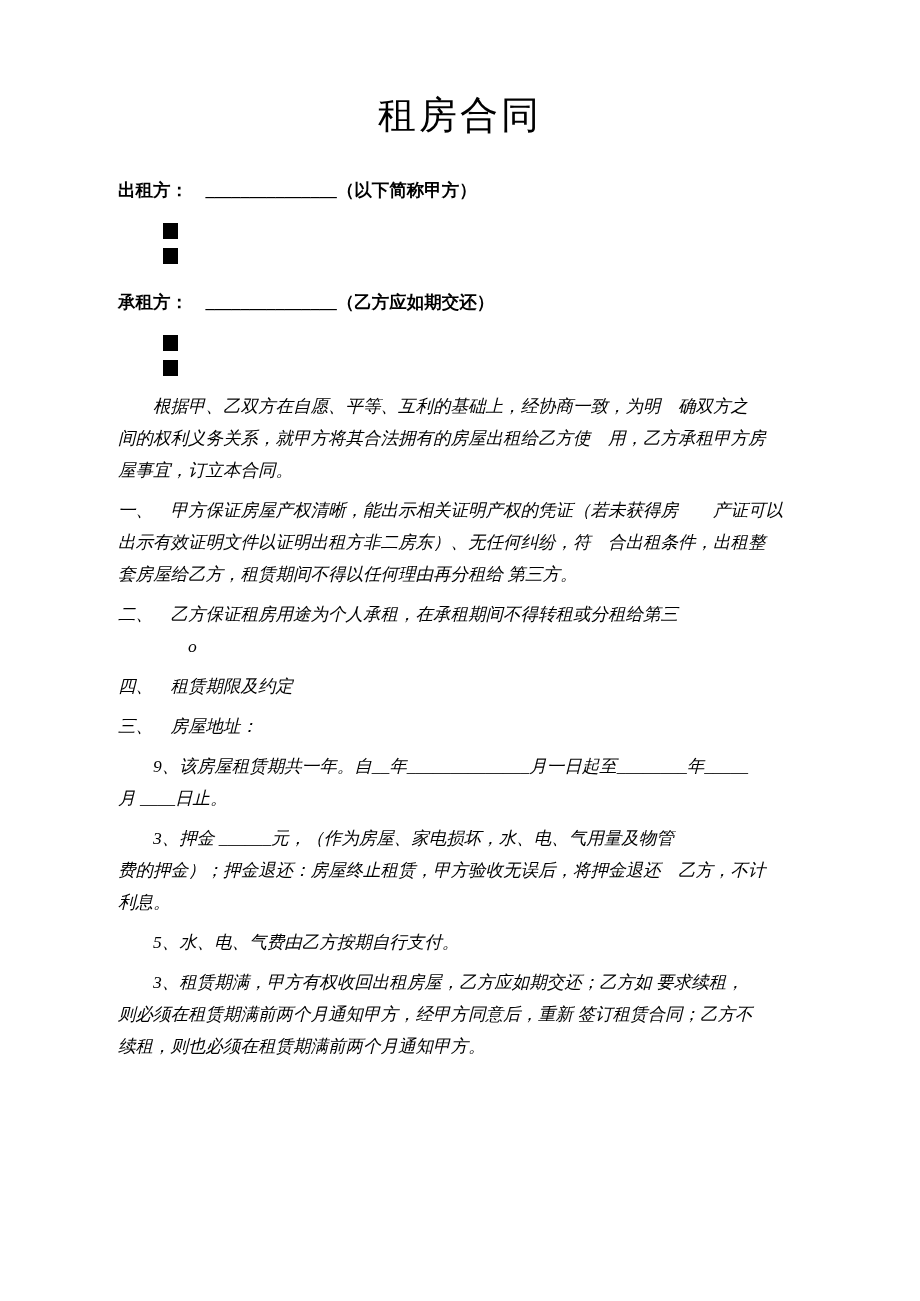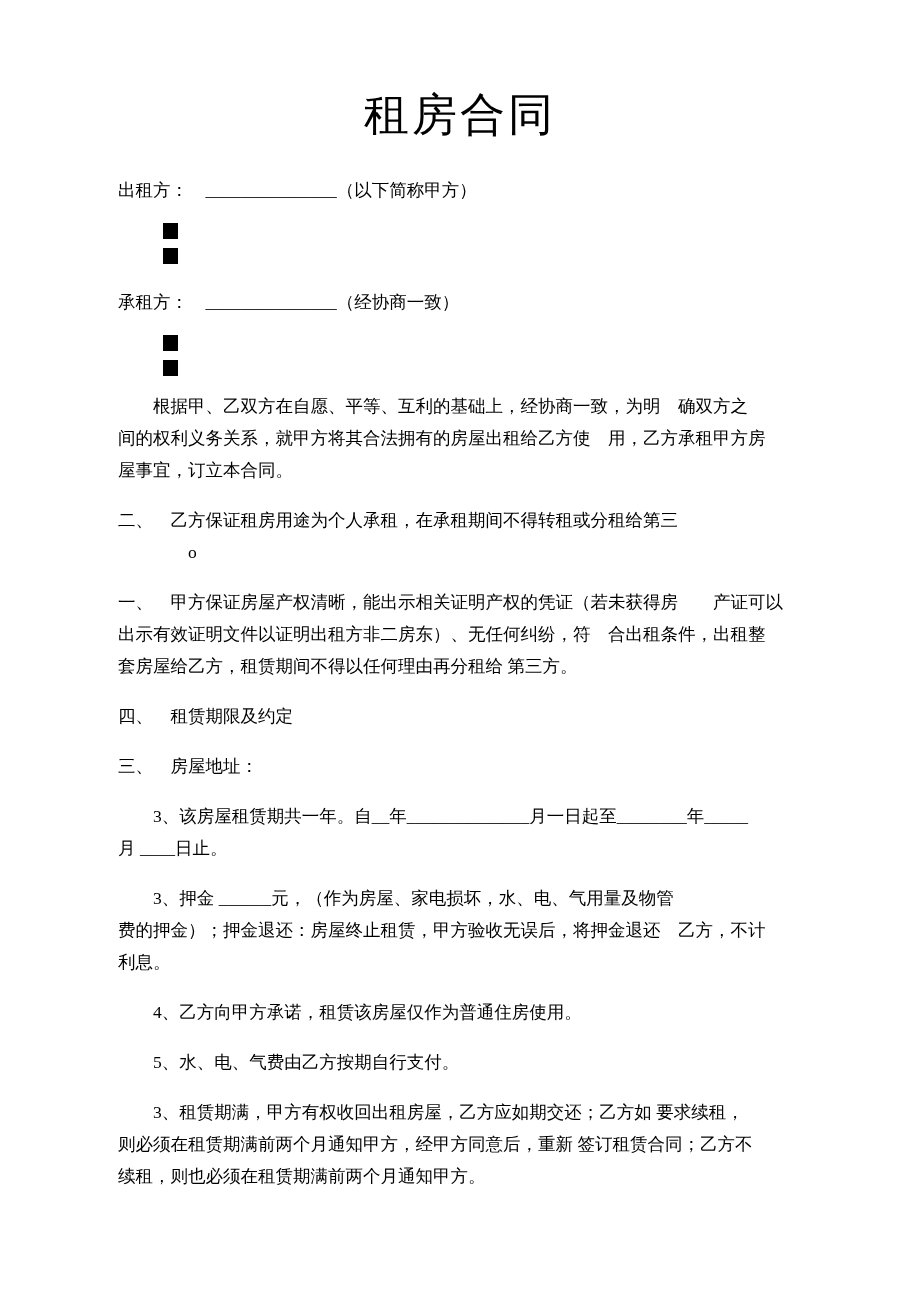--- a/index.html
+++ b/index.html
@@ -16,100 +16,101 @@
     overflow: hidden;
   }
   .page {
     box-sizing: border-box;
     width: 920px;
     height: 1301px;
     padding: 0 118px 0 118px;
   }
   .doc-title {
     margin: 88px 0 0 0;
-    font-size: 45px;
+    font-size: 38px;
     line-height: 54px;
     font-weight: 400;
     text-align: center;
     letter-spacing: 3px;
     white-space: pre-wrap;
   }
   .party-line {
     margin-top: 34px;
     line-height: 28px;
     white-space: pre-wrap;
+    font-weight: bold;
   }
   .party-line.second {
     margin-top: 24px;
   }
   .squares {
     padding-left: 45px;
     margin-top: 19px;
   }
   .square {
     width: 15px;
     height: 16px;
     background: #000000;
     margin-bottom: 9px;
   }
   .square:last-child { margin-bottom: 0; }
   .para {
-    margin: 18px 0;
+    margin: 8px 0;
     line-height: 32px;
     white-space: pre-wrap;
+    font-style: italic;
   }
   .para.indent { text-indent: 2em; }
   .para.intro { margin-top: 14px; }
   .para.gap-top { margin-top: 8px; }
 </style>
 </head>
 <body>
 
 <div class="page">
 
   <h1 class="doc-title">租房合同</h1>
 
   <div class="party-line">出租方：　_______________（以下简称甲方）</div>
 
   <div class="squares">
     <div class="square"></div>
     <div class="square"></div>
   </div>
 
-  <div class="party-line second">承租方：　_______________（经协商一致）</div>
+  <div class="party-line second">承租方：　_______________（乙方应如期交还）</div>
 
   <div class="squares">
     <div class="square"></div>
     <div class="square"></div>
   </div>
 
   <p class="para indent intro">根据甲、乙双方在自愿、平等、互利的基础上，经协商一致，为明　确双方之
 间的权利义务关系，就甲方将其合法拥有的房屋出租给乙方使　用，乙方承租甲方房
 屋事宜，订立本合同。</p>
 
-  <p class="para gap-top">二、　乙方保证租房用途为个人承租，在承租期间不得转租或分租给第三
-　　　　o</p>
-
   <p class="para gap-top">一、　甲方保证房屋产权清晰，能出示相关证明产权的凭证（若未获得房　　产证可以
 出示有效证明文件以证明出租方非二房东）、无任何纠纷，符　合出租条件，出租整
 套房屋给乙方，租赁期间不得以任何理由再分租给 第三方。</p>
+
+  <p class="para gap-top">二、　乙方保证租房用途为个人承租，在承租期间不得转租或分租给第三
+　　　　o</p>
 
   <p class="para gap-top">四、　租赁期限及约定</p>
 
   <p class="para gap-top">三、　房屋地址：</p>
 
-  <p class="para indent gap-top">3、该房屋租赁期共一年。自__年______________月一日起至________年_____
+  <p class="para indent gap-top">9、该房屋租赁期共一年。自__年______________月一日起至________年_____
 月 ____日止。</p>
 
 
   <p class="para indent gap-top">3、押金 ______元，（作为房屋、家电损坏，水、电、气用量及物管
 费的押金）；押金退还：房屋终止租赁，甲方验收无误后，将押金退还　乙方，不计
 利息。</p>
 
-  <p class="para indent gap-top">4、乙方向甲方承诺，租赁该房屋仅作为普通住房使用。</p>
 
   <p class="para indent gap-top">5、水、电、气费由乙方按期自行支付。</p>
 
   <p class="para indent gap-top">3、租赁期满，甲方有权收回出租房屋，乙方应如期交还；乙方如 要求续租，
 则必须在租赁期满前两个月通知甲方，经甲方同意后，重新 签订租赁合同；乙方不
 续租，则也必须在租赁期满前两个月通知甲方。</p>
 
 </div>
 
 </body></html>

